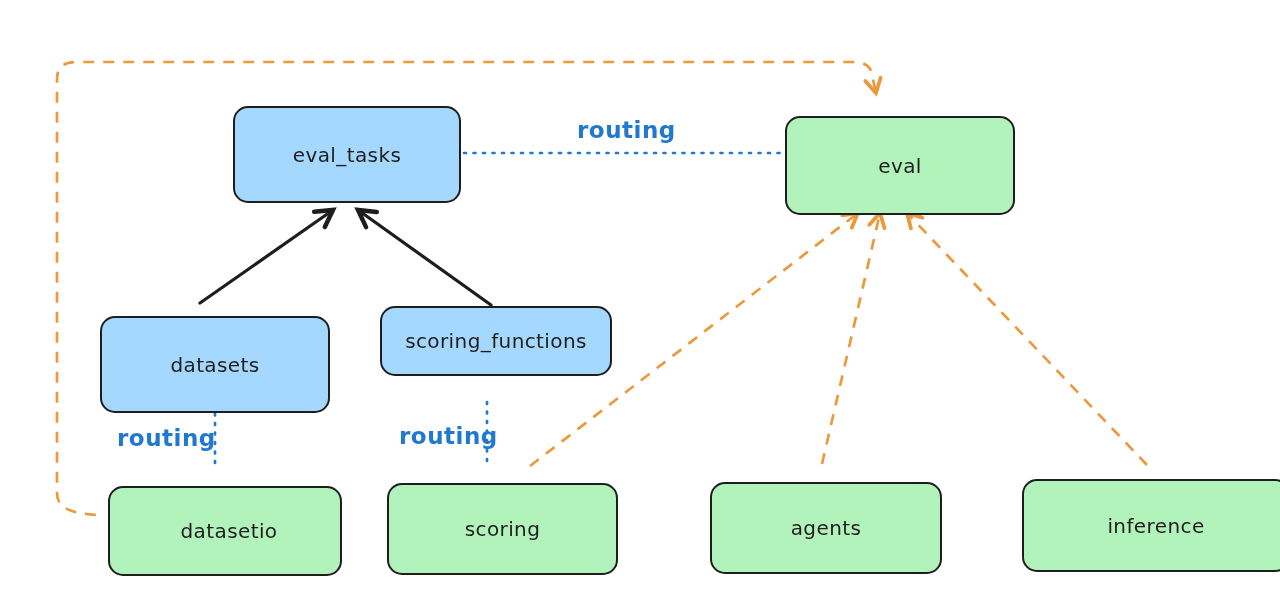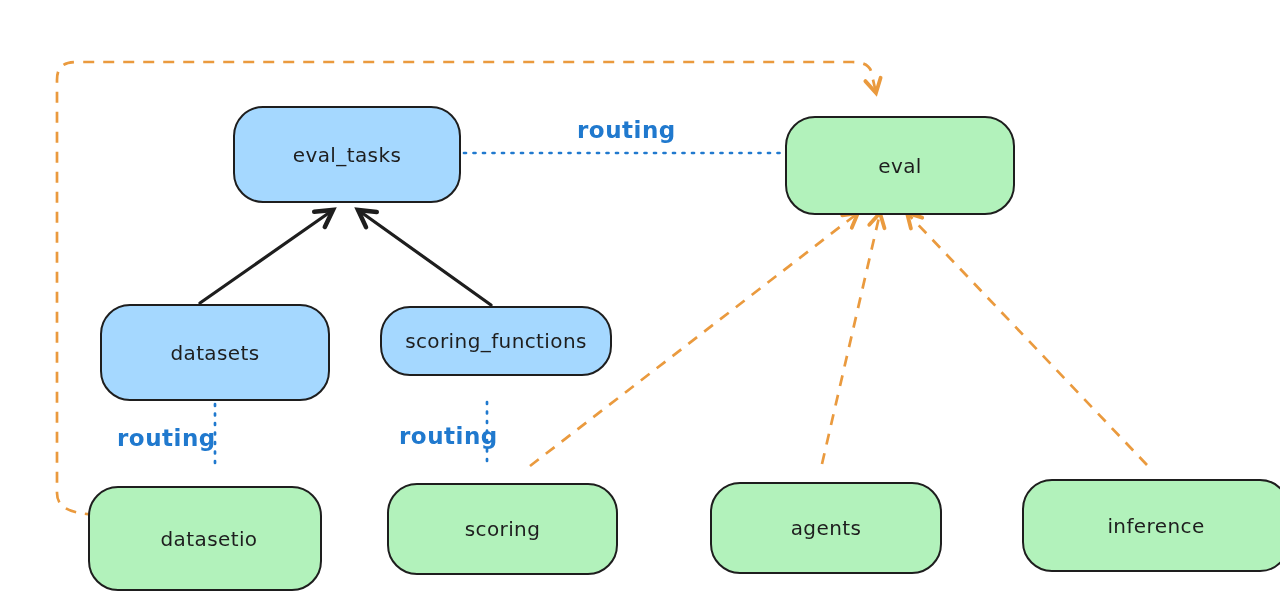--- a/index.html
+++ b/index.html
@@ -9,21 +9,21 @@
     font-family:"DejaVu Sans","Liberation Sans",sans-serif;
   }
   svg.edges{position:absolute;left:0;top:0;width:1280px;height:596px;}
   .black-arrow{stroke:var(--black-line,#1e1e1e);stroke-width:3.2;fill:none;stroke-linecap:round;}
   .blue-dotted{stroke:var(--blue-line,#2079ce);stroke-width:2.7;fill:none;stroke-dasharray:2 7.5;stroke-linecap:round;}
   .orange-dashed{stroke:var(--orange-line,#ea9a3e);stroke-width:2.7;fill:none;stroke-dasharray:11 9;stroke-linecap:butt;}
   .mk-black{stroke:var(--black-line,#1e1e1e);fill:none;stroke-width:2.2;stroke-linecap:round;}
   .mk-orange{stroke:var(--orange-line,#ea9a3e);fill:none;stroke-width:2.2;stroke-linecap:round;}
   .node{
     position:absolute;box-sizing:border-box;
-    border:2.6px solid var(--border,#1e1e1e);border-radius:30px;
+    border:2.6px solid var(--border,#1e1e1e);border-radius:15px;
     display:flex;align-items:center;justify-content:center;
     font-size:20px;color:#1e1e1e;letter-spacing:.4px;cursor:default;
   }
   .node.blue{background:var(--blue-fill,#a5d8ff);}
   .node.green{background:var(--green-fill,#b2f2bb);margin-top:12px;}
   .edge-label{
     position:absolute;color:var(--blue-line,#2079ce);
     font-size:23px;font-weight:600;letter-spacing:.5px;white-space:nowrap;
   }
 </style>
@@ -56,29 +56,29 @@
   </svg>
 
   <div class="node blue" style="left:233px;top:106px;width:228px;height:97px;">
     <span>eval_tasks</span>
   </div>
 
   <div class="node green" style="left:785px;top:104px;width:230px;height:99px;">
     <span>eval</span>
   </div>
 
-  <div class="node blue" style="left:100px;top:304px;width:230px;height:97px;">
+  <div class="node blue" style="left:100px;top:316px;width:230px;height:97px;">
     <span>datasets</span>
   </div>
 
   <div class="node blue" style="left:380px;top:306px;width:232px;height:70px;">
     <span>scoring_functions</span>
   </div>
 
-  <div class="node green" style="left:88px;top:474px;width:234px;height:105px;padding-left:8px;">
+  <div class="node green" style="left:108px;top:474px;width:234px;height:90px;padding-left:8px;">
     <span>datasetio</span>
   </div>
 
   <div class="node green" style="left:710px;top:470px;width:232px;height:92px;">
     <span>agents</span>
   </div>
 
   <div class="node green" style="left:387px;top:471px;width:231px;height:92px;">
     <span>scoring</span>
   </div>

